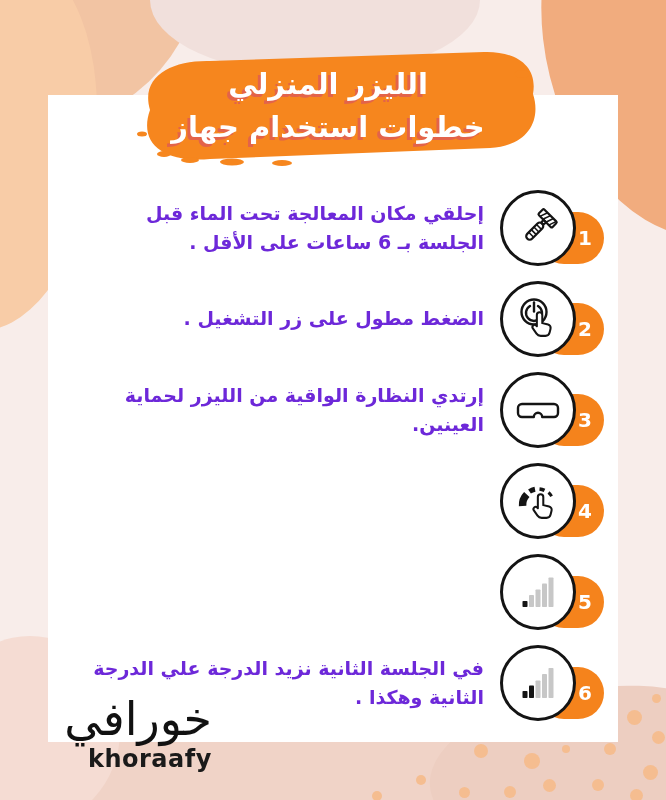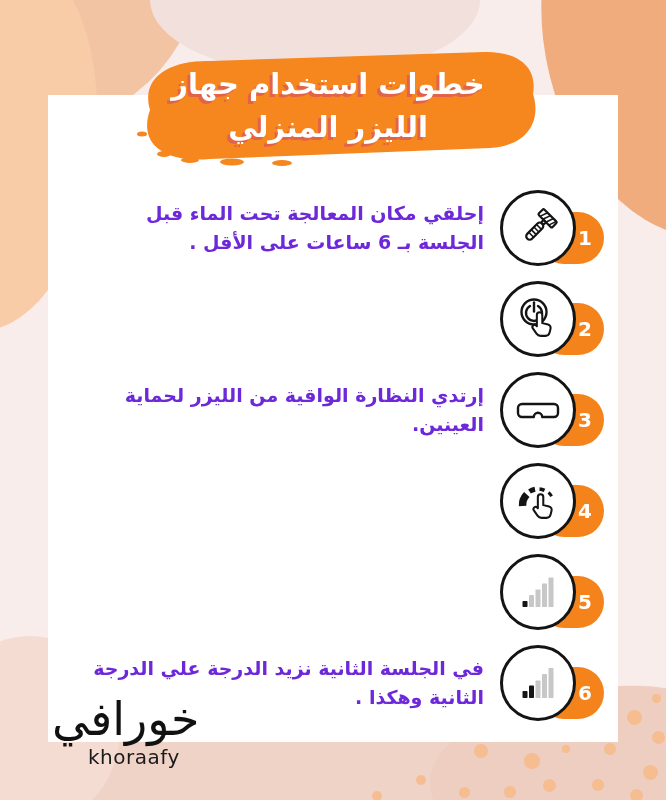--- a/index.html
+++ b/index.html
@@ -41,21 +41,21 @@
   .icon-circle{
     position:absolute;left:0;top:2px;width:76px;height:76px;border-radius:50%;
     background:#fff;border:3.5px solid #141414;box-sizing:border-box;
     display:flex;align-items:center;justify-content:center;z-index:1;
   }
   .step-text{margin:0;flex:1;font-size:19px;font-weight:bold;color:#6d28d9;line-height:1.55;text-align:right;direction:rtl;}
 
   .logo{position:absolute;left:52px;top:694px;z-index:5;}
   .logo-ar{position:relative;font-size:46px;font-weight:normal;color:#111;line-height:1.1;direction:rtl;}
   .logo-star{position:absolute;top:7px;right:26px;font-size:14px;color:#fff;}
-  .logo-en{font-size:20px;font-weight:normal;color:#1a1a1a;margin:0 0 0 36px;letter-spacing:0.5px;}
+  .logo-en{font-size:24px;font-weight:bold;color:#1a1a1a;margin:0 0 0 36px;letter-spacing:0.5px;}
 </style>
 </head>
 <body>
 
 <div class="page">
 
   <div class="shape shape-tl-blob"></div>
   <div class="shape shape-left-band"></div>
   <div class="shape shape-top-pale"></div>
   <div class="shape shape-tr-peach"></div>
@@ -85,22 +85,22 @@
     <svg width="432" height="126" viewBox="0 0 432 126">
       <path d="M38 64 C28 30 60 14 98 15 L372 6 C404 5 426 20 421 48 C430 76 414 100 378 102 L98 113 C52 117 26 98 38 64 Z" fill="#F6861E"></path>
       <ellipse cx="52" cy="108" rx="7" ry="3" fill="#F6861E"></ellipse>
       <ellipse cx="78" cy="114" rx="9" ry="3" fill="#F6861E"></ellipse>
       <ellipse cx="120" cy="116" rx="12" ry="3.5" fill="#F6861E"></ellipse>
       <ellipse cx="170" cy="117" rx="10" ry="3" fill="#F6861E"></ellipse>
       <ellipse cx="410" cy="28" rx="8" ry="4" fill="#F6861E"></ellipse>
       <ellipse cx="30" cy="88" rx="5" ry="2.5" fill="#F6861E"></ellipse>
     </svg>
     <div class="title">
+      <span>الليزر المنزلي</span>
       <span>خطوات استخدام جهاز</span>
-      <span>الليزر المنزلي</span>
     </div>
   </div>
 
   <div class="steps">
 
     <div class="step">
       <div class="icon-group">
         <div class="num-pill">
             <span>1</span>
           </div>
@@ -128,20 +128,21 @@
           <svg width="48" height="48" viewBox="0 0 48 48" fill="none" stroke="#141414" stroke-width="2.4" stroke-linecap="round" stroke-linejoin="round">
             <circle cx="20" cy="17" r="12.5"></circle>
             <path d="M16 11a8 8 0 1 0 8 0"></path>
             <path d="M20 7.5v9"></path>
             <g transform="translate(5 9) scale(0.85)">
               <path d="M21 13a3.2 3.2 0 0 1 6.4 0v9.5l6.8 1.7a4 4 0 0 1 2.9 4.8l-1.1 4.6a5 5 0 0 1-4.9 3.9h-5.6a6 6 0 0 1-4.9-2.6l-4.3-6.2a2.6 2.6 0 0 1 3.9-3.4l0.8 0.8z" fill="#ffffff"></path>
             </g>
           </svg>
         </div>
       </div>
+      <p class="step-text">الضغط مطول على زر التشغيل .</p>
     </div>
 
     <div class="step">
       <div class="icon-group">
         <div class="num-pill">
             <span>3</span>
           </div>
         <div class="icon-circle">
           <svg width="48" height="48" viewBox="0 0 48 48" fill="none" stroke="#141414" stroke-width="2.4" stroke-linecap="round" stroke-linejoin="round">
             <path d="M8 18h32a4 4 0 0 1 4 4v5a4 4 0 0 1-4 4h-11.8a4.2 4.2 0 0 0-8.4 0H8a4 4 0 0 1-4-4v-5a4 4 0 0 1 4-4z"></path>

